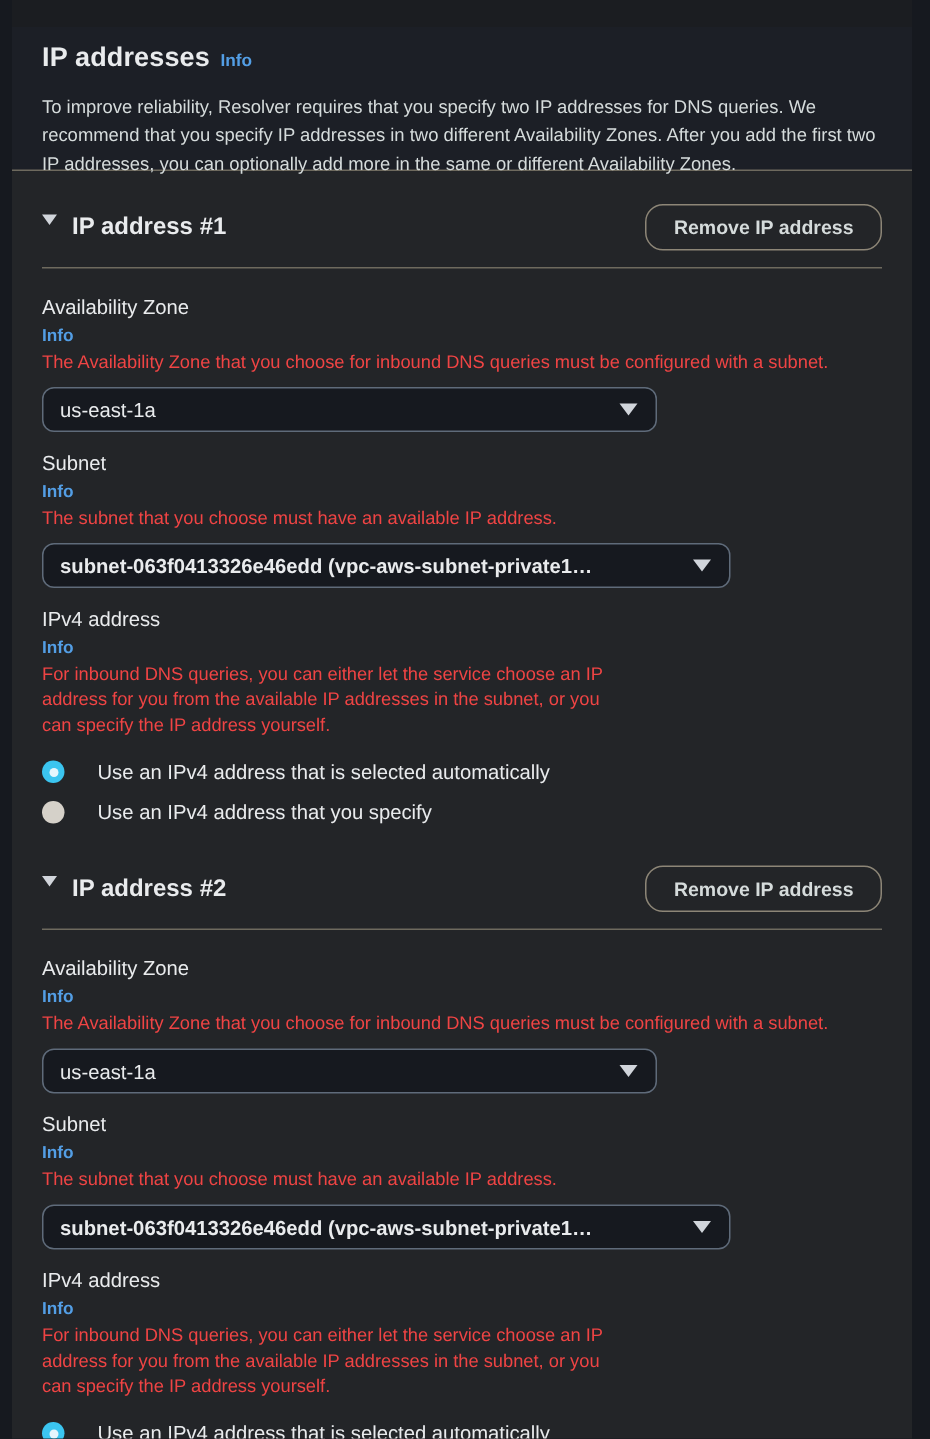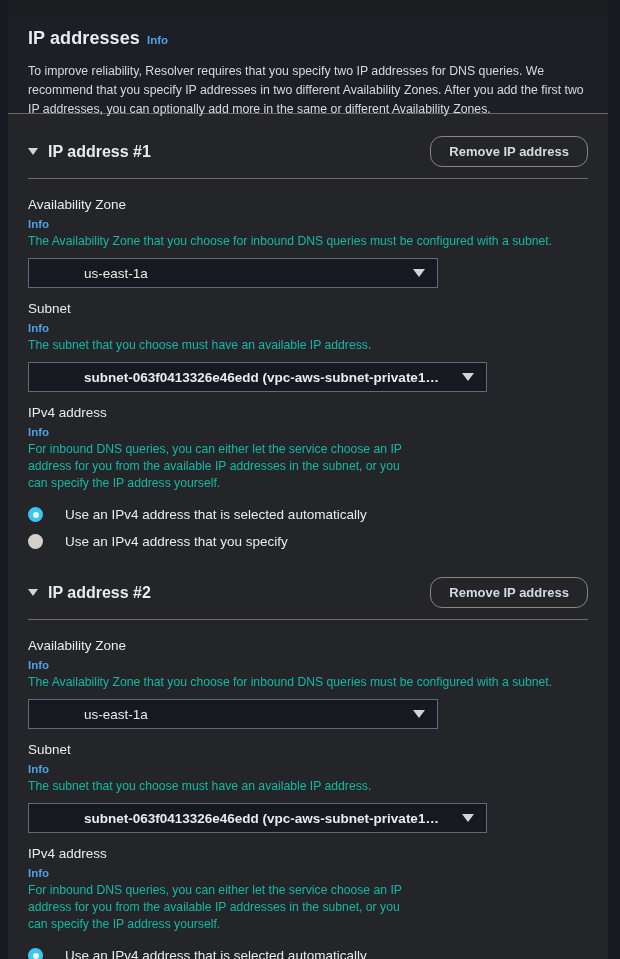--- a/index.html
+++ b/index.html
@@ -88,21 +88,20 @@
   }
   .section-head {
     display: flex;
     align-items: center;
     justify-content: space-between;
     padding-bottom: 11px;
     border-bottom: 1px solid #6e6a5e;
   }
   .section-head-left {
     display: flex;
-    align-items: center;
     gap: 10px;
   }
   .caret {
     width: 0; height: 0;
     border-left: 5.5px solid transparent;
     border-right: 5.5px solid transparent;
     border-top: 7px solid #d1d5db;
     cursor: pointer;
   }
   .section-title {
@@ -135,36 +134,35 @@
     flex-direction: column;
   }
   .field-label {
     font-size: 13.5px;
     color: #e9ebed;
   }
   .field-desc {
     margin-top: 3px;
     font-size: 12.2px;
     line-height: 17px;
-    color: #14b8a6;
+    color: #ef4444;
   }
   .field-desc.narrow { max-width: 375px; }
 
   .select {
     margin-top: 8px;
     position: relative;
     height: 30px;
     background: #16191f;
     border: 1px solid #5f6b7a;
-    border-radius: 0;
+    border-radius: 8px;
     display: flex;
     align-items: center;
     box-sizing: border-box;
     cursor: pointer;
-    padding-left: 44px;
   }
   .select.w-az { width: 410px; }
   .select.w-subnet { width: 459px; font-weight: bold; }
   .select-value {
     font-size: 13.5px;
     color: #e9ebed;
     padding-left: 11px;
     white-space: nowrap;
     overflow: hidden;
   }

